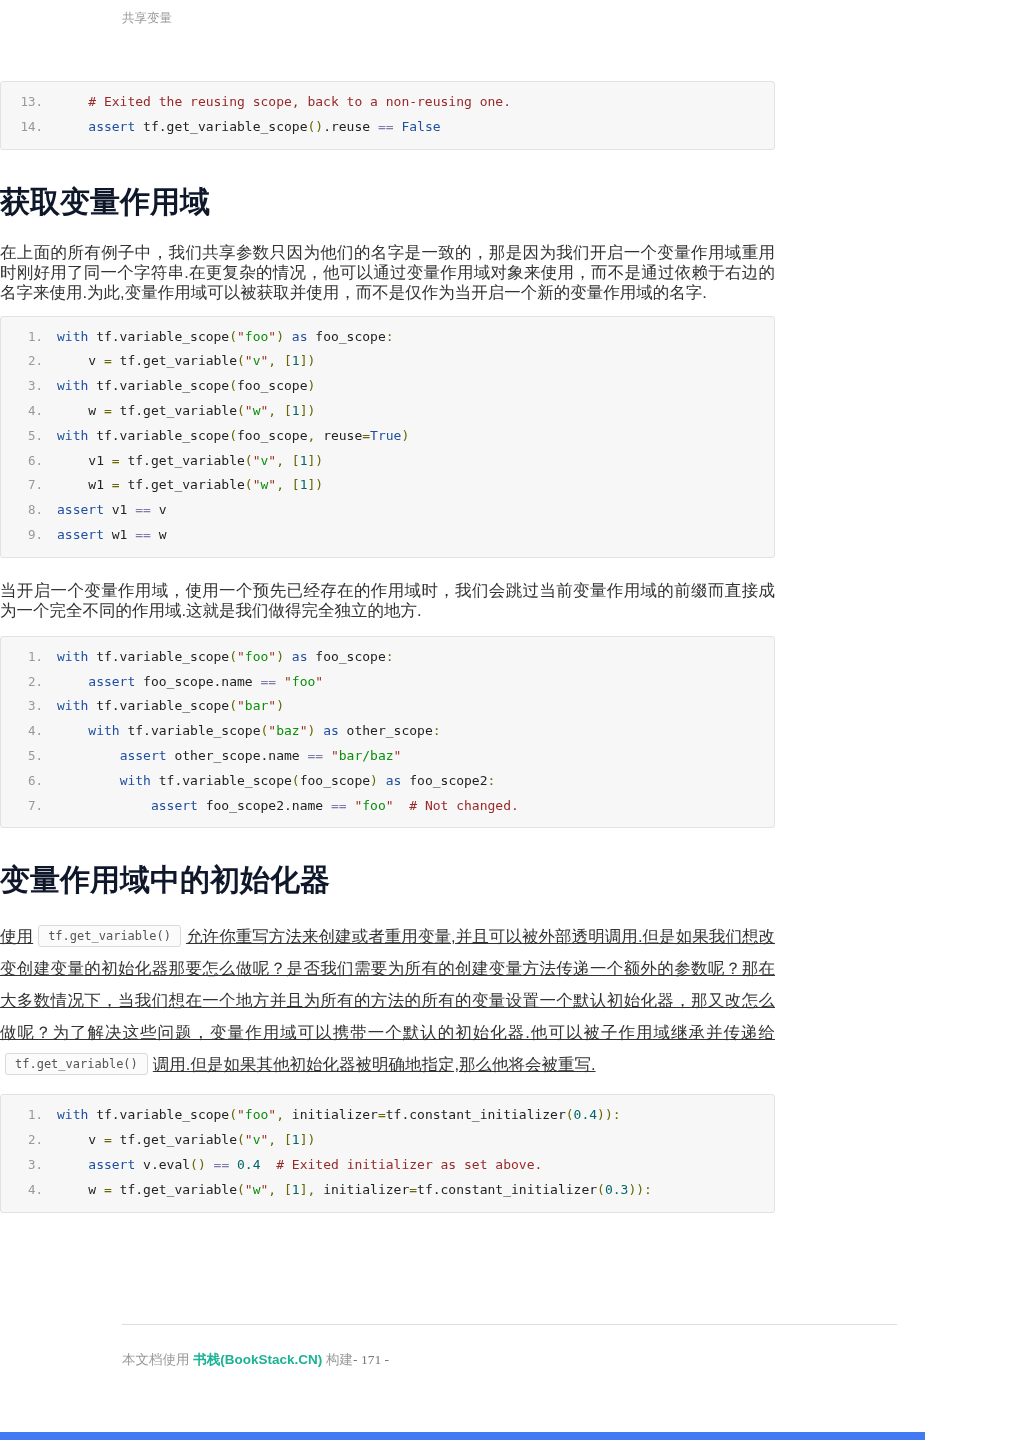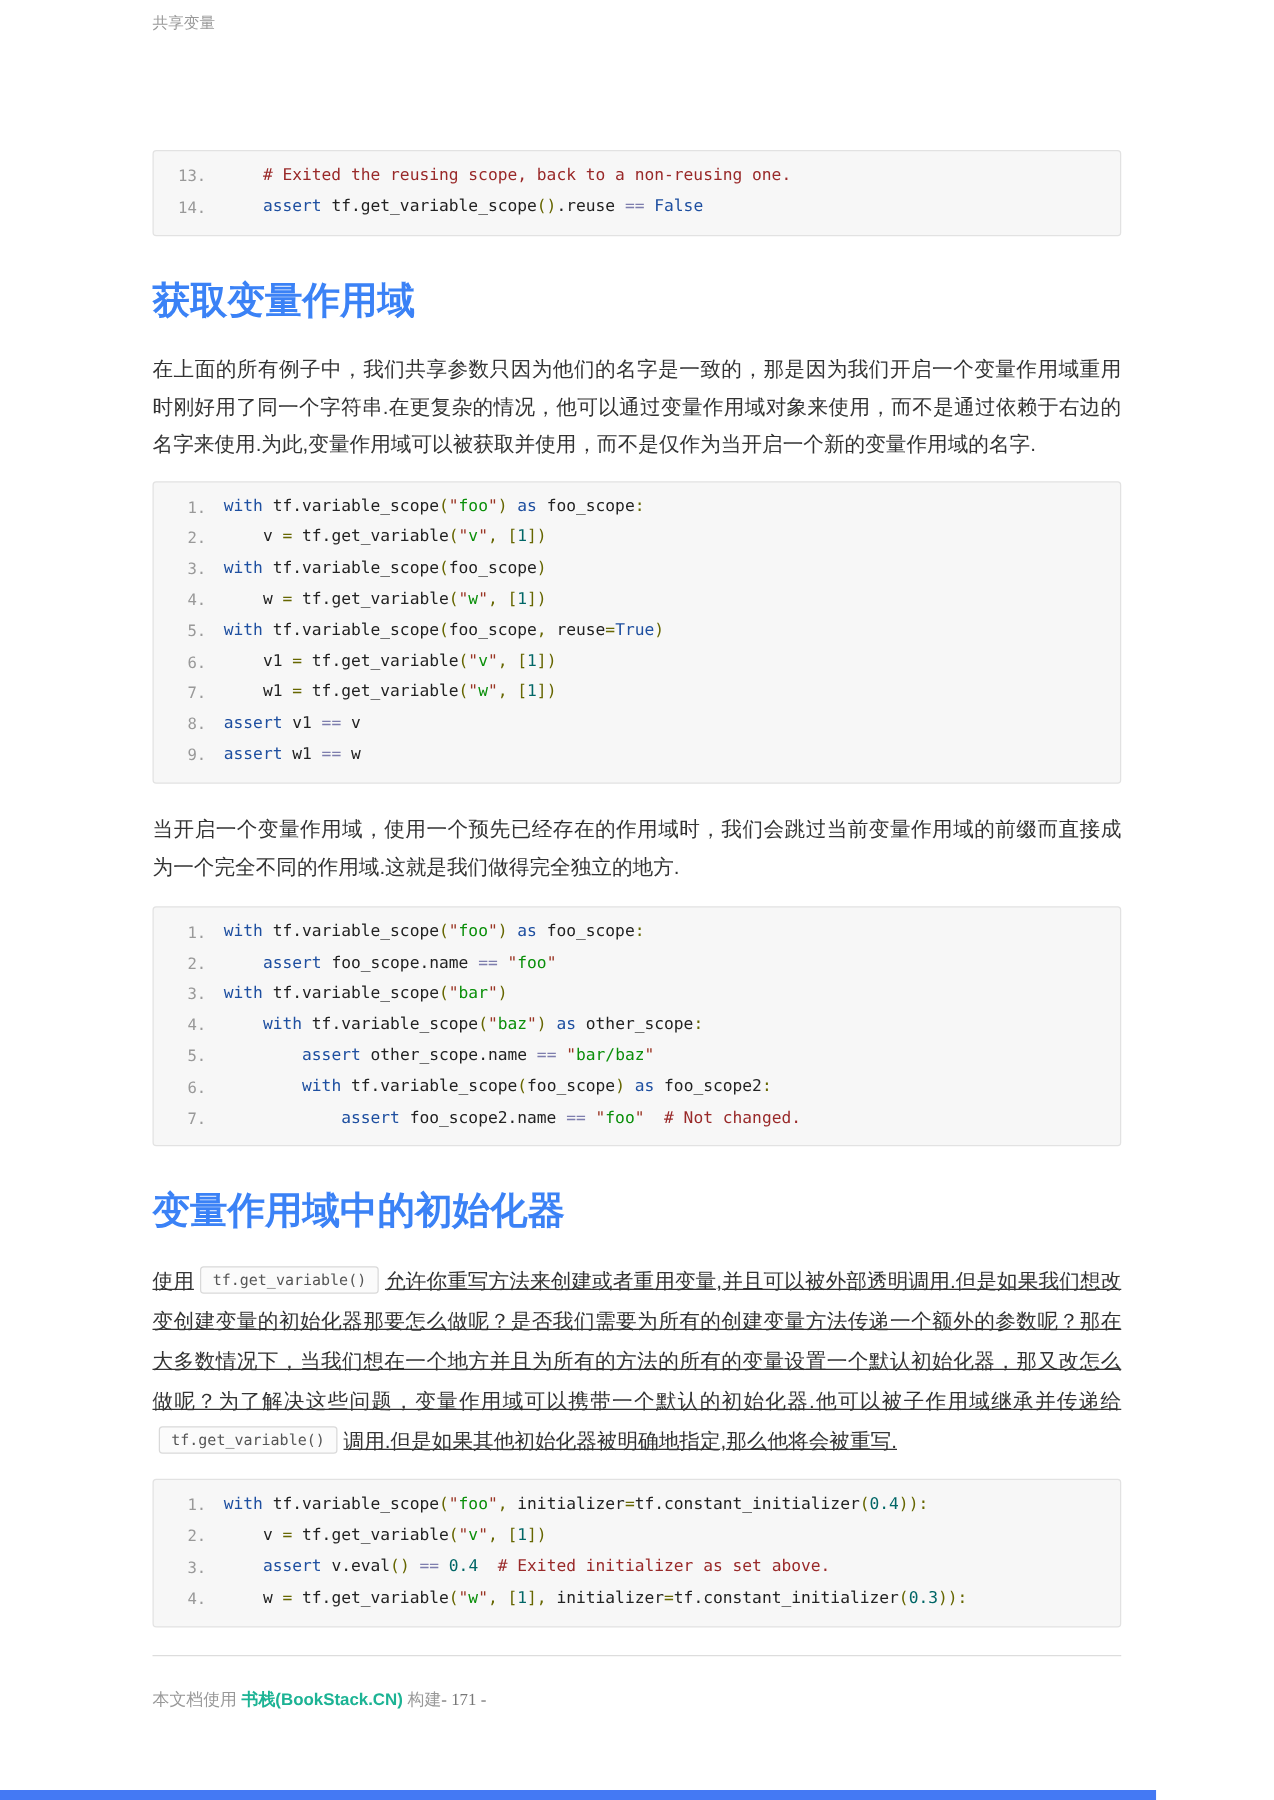--- a/index.html
+++ b/index.html
@@ -1,41 +1,41 @@
 <!DOCTYPE html>
 <html style="--tk-k: #1e4fa0; --tk-s: #0a8f0a; --tk-q: #993322; --tk-c: #992929; --tk-l: #006666; --tk-o: #7d7dad; --tk-u: #666600; --tk-n: #222222; --tk-lineno: #999999; --accent: #1cb394; --bar: #4479f4; --code-bg: #f7f7f7; --code-border: #e2e2e2;"><head>
 <meta charset="utf-8">
 <style>
   html,body{margin:0;padding:0;background:#ffffff;}
   .page{position:relative;width:925px;height:1440px;background:#fff;overflow:hidden;
         font-family:"Liberation Sans","DejaVu Sans",sans-serif;color:#333;}
   .running-header{position:absolute;top:10px;left:122px;font-size:12.5px;color:#999;}
-  .content{width:775px;margin-left:122px;padding-top:120px;}
+  .content{width:775px;padding-top:81px;}
 
   
   .codeblock{background:var(--code-bg,#f7f7f7);border:1px solid var(--code-border,#e2e2e2);
              border-radius:3px;padding:8px 10px 9px 16px;
              font-family:"DejaVu Sans Mono","Liberation Mono",monospace;font-size:13px;}
   .code-line{display:flex;line-height:24.8px;}
   .lineno{display:inline-block;min-width:26px;text-align:right;color:var(--tk-lineno,#999);
           margin-right:14px;flex:none;font-size:12.5px;}
   .code-text{white-space:pre;text-align:center;}
   .tk-k{color:var(--tk-k,#1e4fa0);}
   .tk-s{color:var(--tk-s,#0a8f0a);}
   .tk-q{color:var(--tk-q,#993322);}
   .tk-c{color:var(--tk-c,#992929);}
   .tk-l{color:var(--tk-l,#006666);}
   .tk-o{color:var(--tk-o,#7d7dad);}
   .tk-u{color:var(--tk-u,#666600);}
   .tk-n{color:var(--tk-n,#222);}
 
   
-  h2.sec{font-size:30px;line-height:36px;color:#3b82f6;margin:34px 0 0;font-weight:bold;}
+  h2.sec{font-size:30px;line-height:36px;color:#0f172a;margin:34px 0 0;font-weight:bold;}
   p.body{font-size:16.5px;color:#333;margin:22px 0 0;text-align:justify;}
-  p.lh30{line-height:30px;}
+  p.lh30{line-height:20px;}
   p.lh32{line-height:32px;}
   .m-top14{margin-top:14px;}
   .m-top16{margin-top:16px;}
   .m-top20{margin-top:20px;text-decoration:underline;}
   .m-top26{margin-top:26px;}
 
   .inline-code{display:inline-block;font-family:"DejaVu Sans Mono","Liberation Mono",monospace;
                font-size:12px;color:#555;background:#fbfbfb;border:1px solid #d9d9d9;
                border-radius:3px;padding:1px 9px;line-height:18px;margin:0 5px;vertical-align:2px;}
 

